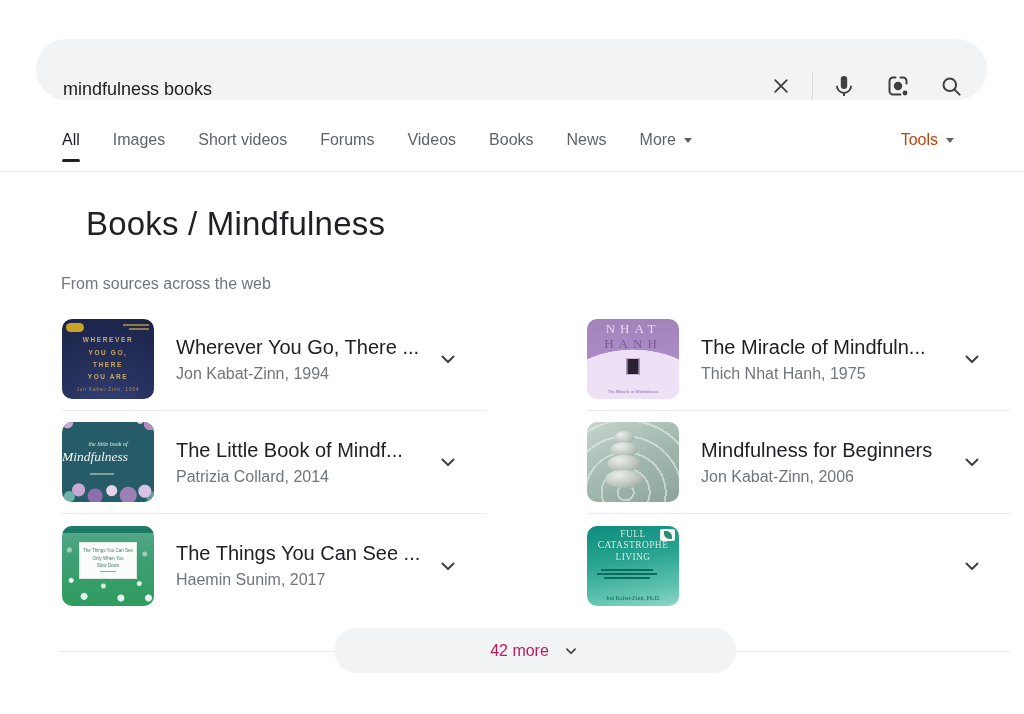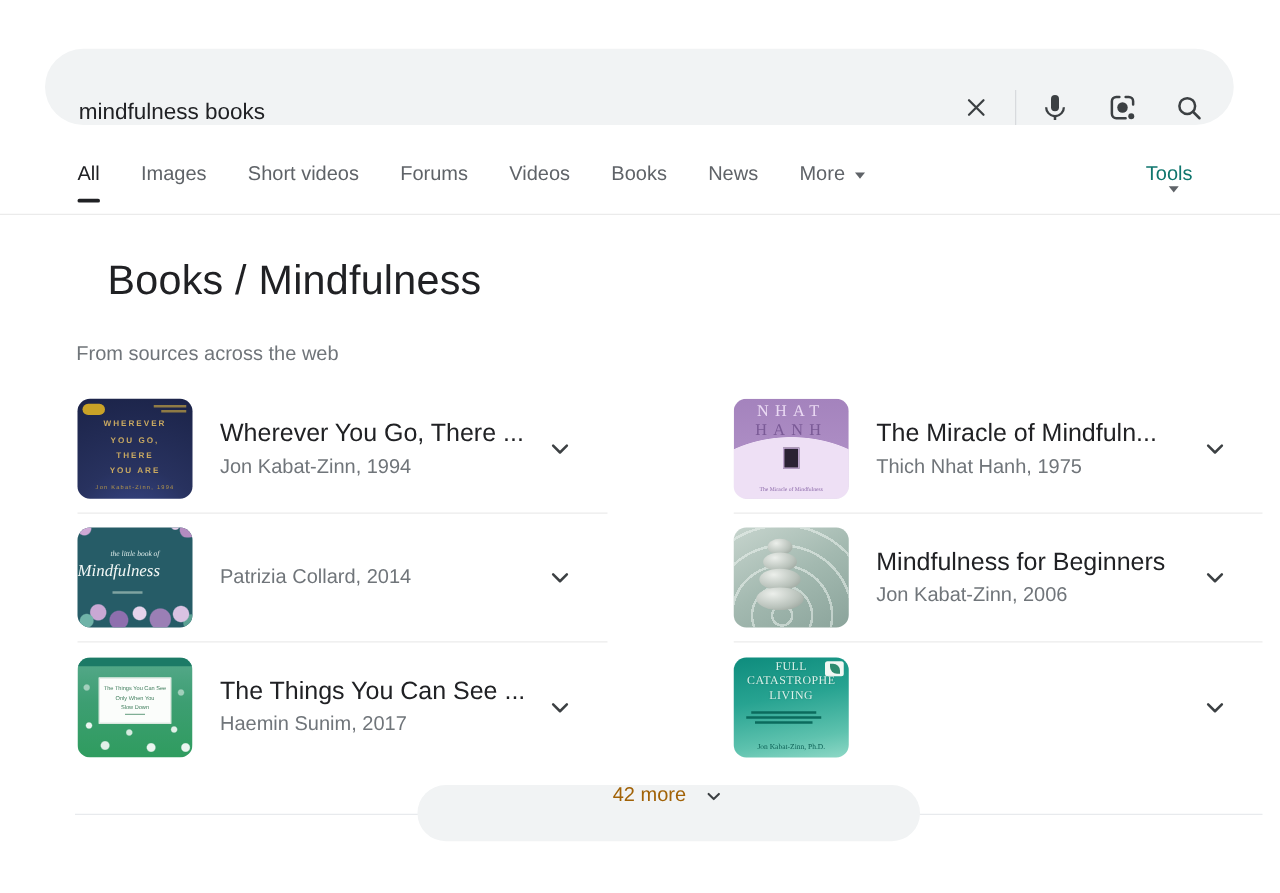--- a/index.html
+++ b/index.html
@@ -17,21 +17,21 @@
   .mic-gap { margin-right:30px; }
   .lens-gap { margin-right:29px; }
 
   
   .tabs { position:absolute; left:62px; top:131px; display:flex; gap:33px; font-size:16px; color:#5f6368; }
   .tab { position:relative; cursor:pointer; white-space:nowrap; display:flex; align-items:center; }
   .tab.active { color:#202124; }
   .tab.active::after { content:""; position:absolute; left:0; right:0; bottom:-13px; height:3px; background:#202124; border-radius:2px; }
   .caret { width:0; height:0; border-left:4px solid transparent; border-right:4px solid transparent;
     border-top:5px solid #5f6368; margin-left:8px; display:inline-block; }
-  .tools { position:absolute; right:70px; top:131px; font-size:16px; color:#0f766e; display:flex; align-items:center; cursor:pointer;flex-direction:column; }
+  .tools { position:absolute; right:70px; top:131px; font-size:16px; color:#c2410c; display:flex; align-items:center; cursor:pointer; }
   .tabs-divider { position:absolute; left:0; right:0; top:171px; height:1px; background:#ebebeb; }
 
   
   .heading { position:absolute; left:60px; top:205px; font-size:33px; font-weight:400; color:#202124; letter-spacing:.2px;margin-left:26px; }
   .subheading { position:absolute; left:61px; top:275px; font-size:16px; color:#70757a; }
 
   
   .books-grid { position:absolute; left:62px; top:308px; width:948px;
     display:grid; grid-template-columns:424px 423px; column-gap:101px; grid-auto-rows:103px; }
   .book-item { display:flex; align-items:center; cursor:pointer; }
@@ -123,22 +123,22 @@
   .c6-line { font-size:9.5px; letter-spacing:.4px; color:#dbf4ec; line-height:1.25; text-shadow:0 0 1px rgba(7,93,82,.6); }
   .c6-bar1 { top:43px; left:14px; width:52px; height:2px; background:#0b6b5d; }
   .c6-bar2 { top:47px; left:10px; width:60px; height:2px; background:#0b6b5d; }
   .c6-bar3 { top:51px; left:17px; width:46px; height:2px; background:#0b6b5d; }
   .c6-author { position:absolute; bottom:5px; left:0; right:0; text-align:center; font-size:6px; color:#0d6257; }
 
   
   .more-section { position:absolute; left:0; top:628px; width:1024px; height:46px; }
   .more-line { position:absolute; top:23px; left:60px; width:950px; height:1px; background:#e8eaed; }
   .more-button { position:absolute; left:334px; top:0; width:402px; height:45px; border:none; border-radius:23px;
-    background:#f1f3f4; display:flex; align-items:flex-start; justify-content:center; gap:13px;
-    font-family:"Liberation Sans", sans-serif; font-size:16px; color:#a16207; cursor:pointer; }
+    background:#f1f3f4; display:flex; align-items:center; justify-content:center; gap:13px;
+    font-family:"Liberation Sans", sans-serif; font-size:16px; color:#be185d; cursor:pointer; }
 </style>
 </head>
 <body>
 
 <div class="page">
 
   <div class="search-bar">
     <div class="search-query">mindfulness books</div>
     <div class="search-icons">
       <svg class="sicon" viewBox="0 0 24 24" fill="none">
@@ -237,20 +237,21 @@
 
     <div class="book-item bordered">
       <div class="cover cover3">
         <span class="c3-top"></span>
         <span class="c3-small">the little book of</span>
         <span class="c3-script">Mindfulness</span>
         <span class="bar c3-author-bar"></span>
         <span class="c3-flowers"></span>
       </div>
       <div class="book-text">
+        <span class="book-title">The Little Book of Mindf...</span>
         <span class="book-author">Patrizia Collard, 2014</span>
       </div>
       <svg class="expand" viewBox="0 0 24 24" fill="none">
         <path d="M6.5 9.5l5.5 5.5 5.5-5.5" stroke="#3c4043" stroke-width="2" stroke-linecap="round" stroke-linejoin="round"></path>
       </svg>
     </div>
 
     <div class="book-item bordered">
       <div class="cover cover4">
         <span class="stone st1"></span>

